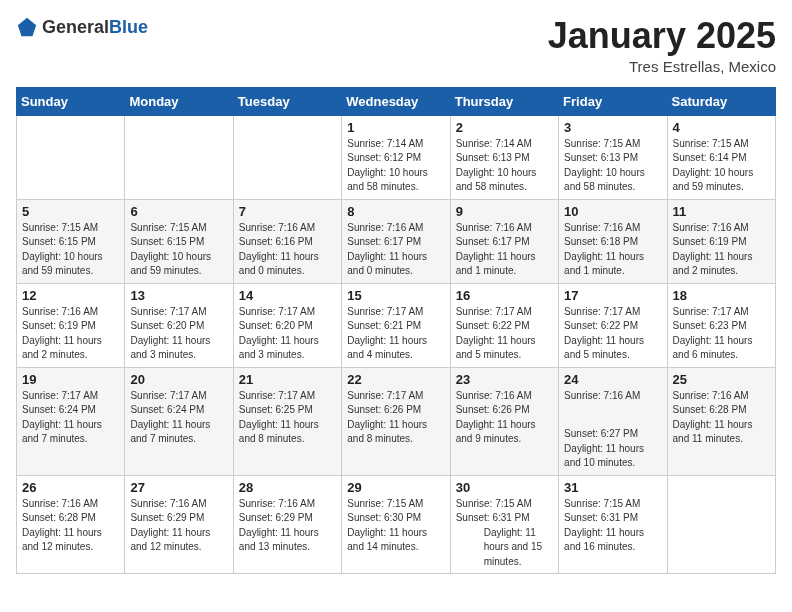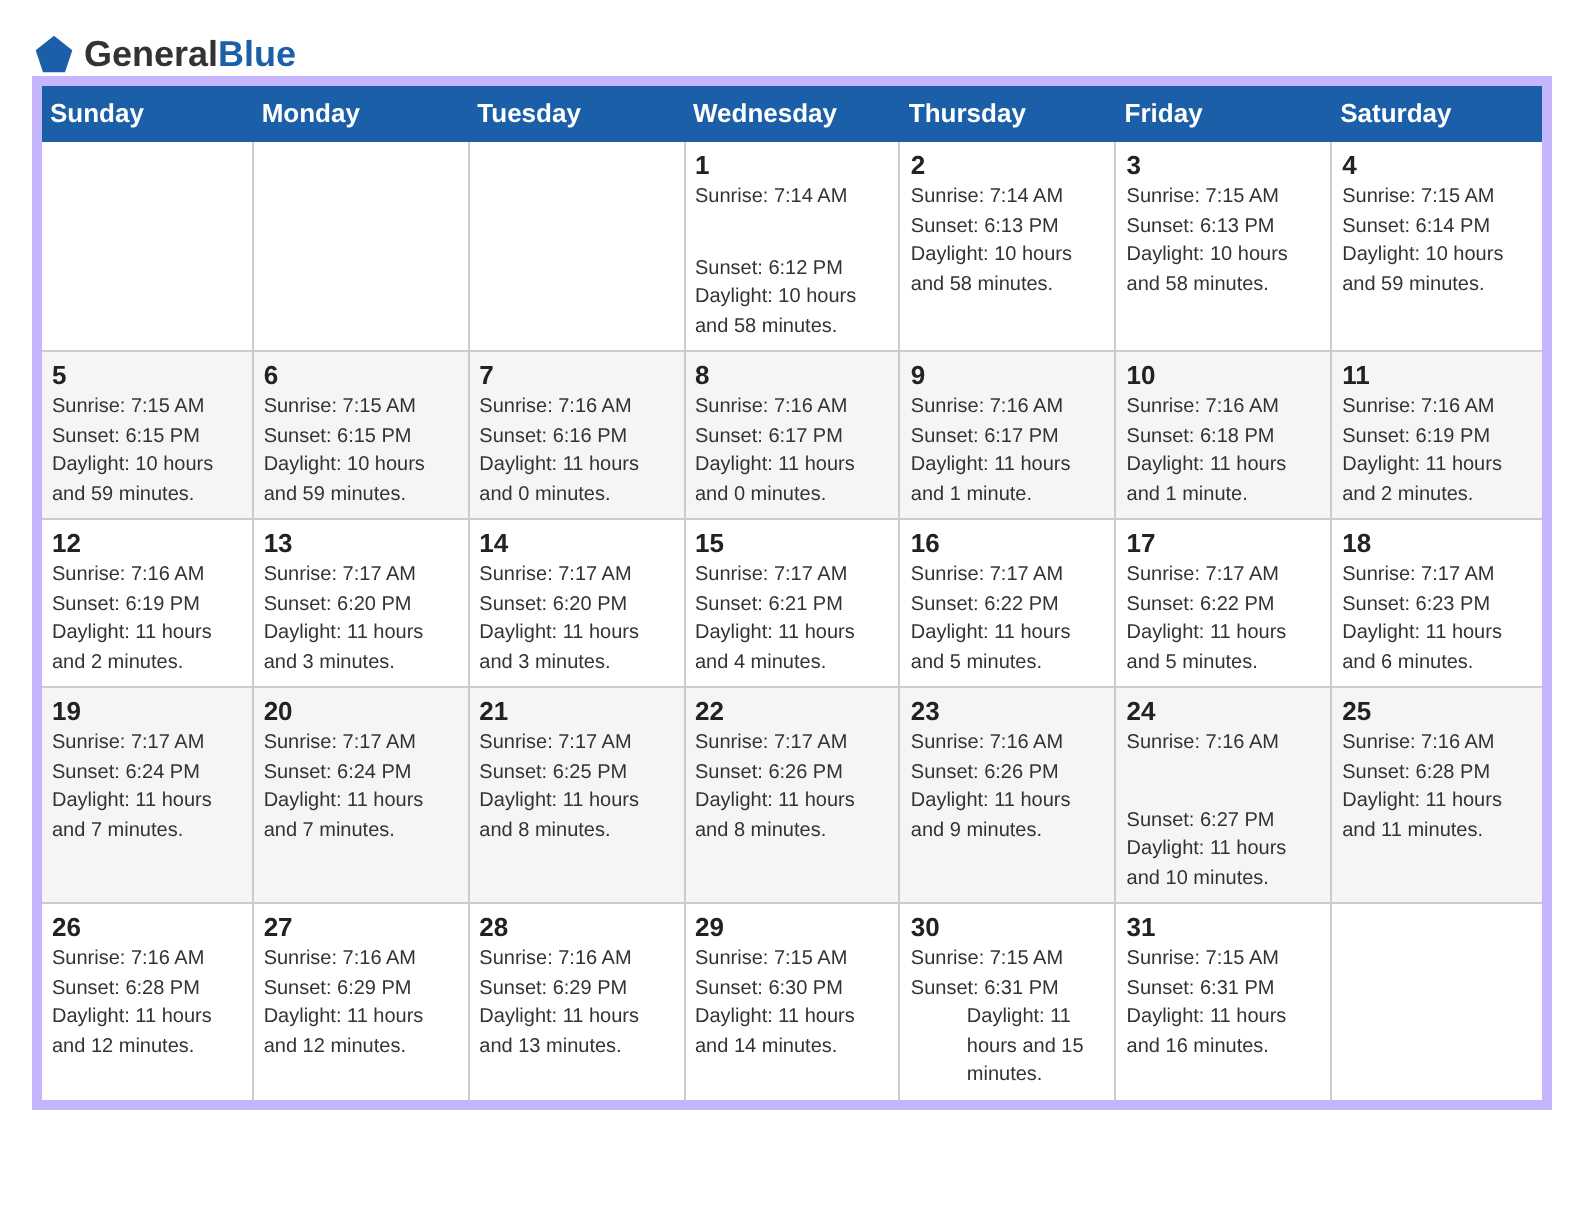--- a/index.html
+++ b/index.html
@@ -7,20 +7,21 @@
       font-family: Arial, sans-serif;
       background: #fff;
       width: 792px;
       min-height: 612px;
       padding: 16px;
     }
     .header {
       display: flex;
       justify-content: space-between;
       align-items: flex-start;
+      margin-bottom: 12px;
     }
     .logo {
       display: flex;
       align-items: center;
       gap: 4px;
     }
     .logo-text-general {
       font-size: 18px;
       font-weight: bold;
       color: #333;
@@ -44,21 +45,21 @@
       line-height: 1.1;
     }
     .calendar-subtitle {
       font-size: 15px;
       color: #444;
       margin-top: 2px;
     }
     .calendar {
       width: 100%;
       border-collapse: collapse;
-      border: 5px solid #c4b5fd;
+      border: 1px solid #c4b5fd;
     }
     .calendar th {
       background: #1a5fa8;
       color: #fff;
       font-size: 13px;
       font-weight: bold;
       padding: 6px 4px;
       text-align: left;
       border: 1px solid #1a5fa8;
     }
@@ -97,20 +98,24 @@
 <div class="header">
   <div class="logo">
     <svg class="logo-icon" viewBox="0 0 24 24" xmlns="http://www.w3.org/2000/svg">
       <polygon points="12,2 22,10 18,22 6,22 2,10" fill="#1a5fa8"></polygon>
       <polygon points="12,2 22,10 17,6" fill="#4a90d9"></polygon>
     </svg>
     <div>
       <span class="logo-text-general">General</span><span class="logo-text-blue">Blue</span>
     </div>
   </div>
+  <div class="title-block">
+    <div class="calendar-title">January 2025</div>
+    <div class="calendar-subtitle">Tres Estrellas, Mexico</div>
+  </div>
 </div>
 
 <table class="calendar">
   <thead>
     <tr>
     <th>Sunday</th>
         <th>Monday</th>
         <th>Tuesday</th>
         <th>Wednesday</th>
         <th>Thursday</th>
@@ -120,21 +125,21 @@
   </thead>
   <tbody id="calendar-body">
   <tr>
         <td class="empty-cell"></td>
         <td class="empty-cell"></td>
         <td class="empty-cell"></td>
         <td>
           <span class="day-number">1</span>
           <div class="day-info">
             <span style="display: block;">Sunrise: 7:14 AM</span>
-            <span style="display: block; margin-top: 21px;">Sunset: 6:12 PM</span>
+            <span style="display: block;">Sunset: 6:12 PM</span>
             <span style="display: block;">Daylight: 10 hours and 58 minutes.</span>
           </div>
         </td>
         <td>
           <span class="day-number">2</span>
           <div class="day-info">
             <span style="display: block;">Sunrise: 7:14 AM</span>
             <span style="display: block;">Sunset: 6:13 PM</span>
             <span style="display: block;">Daylight: 10 hours and 58 minutes.</span>
           </div>

